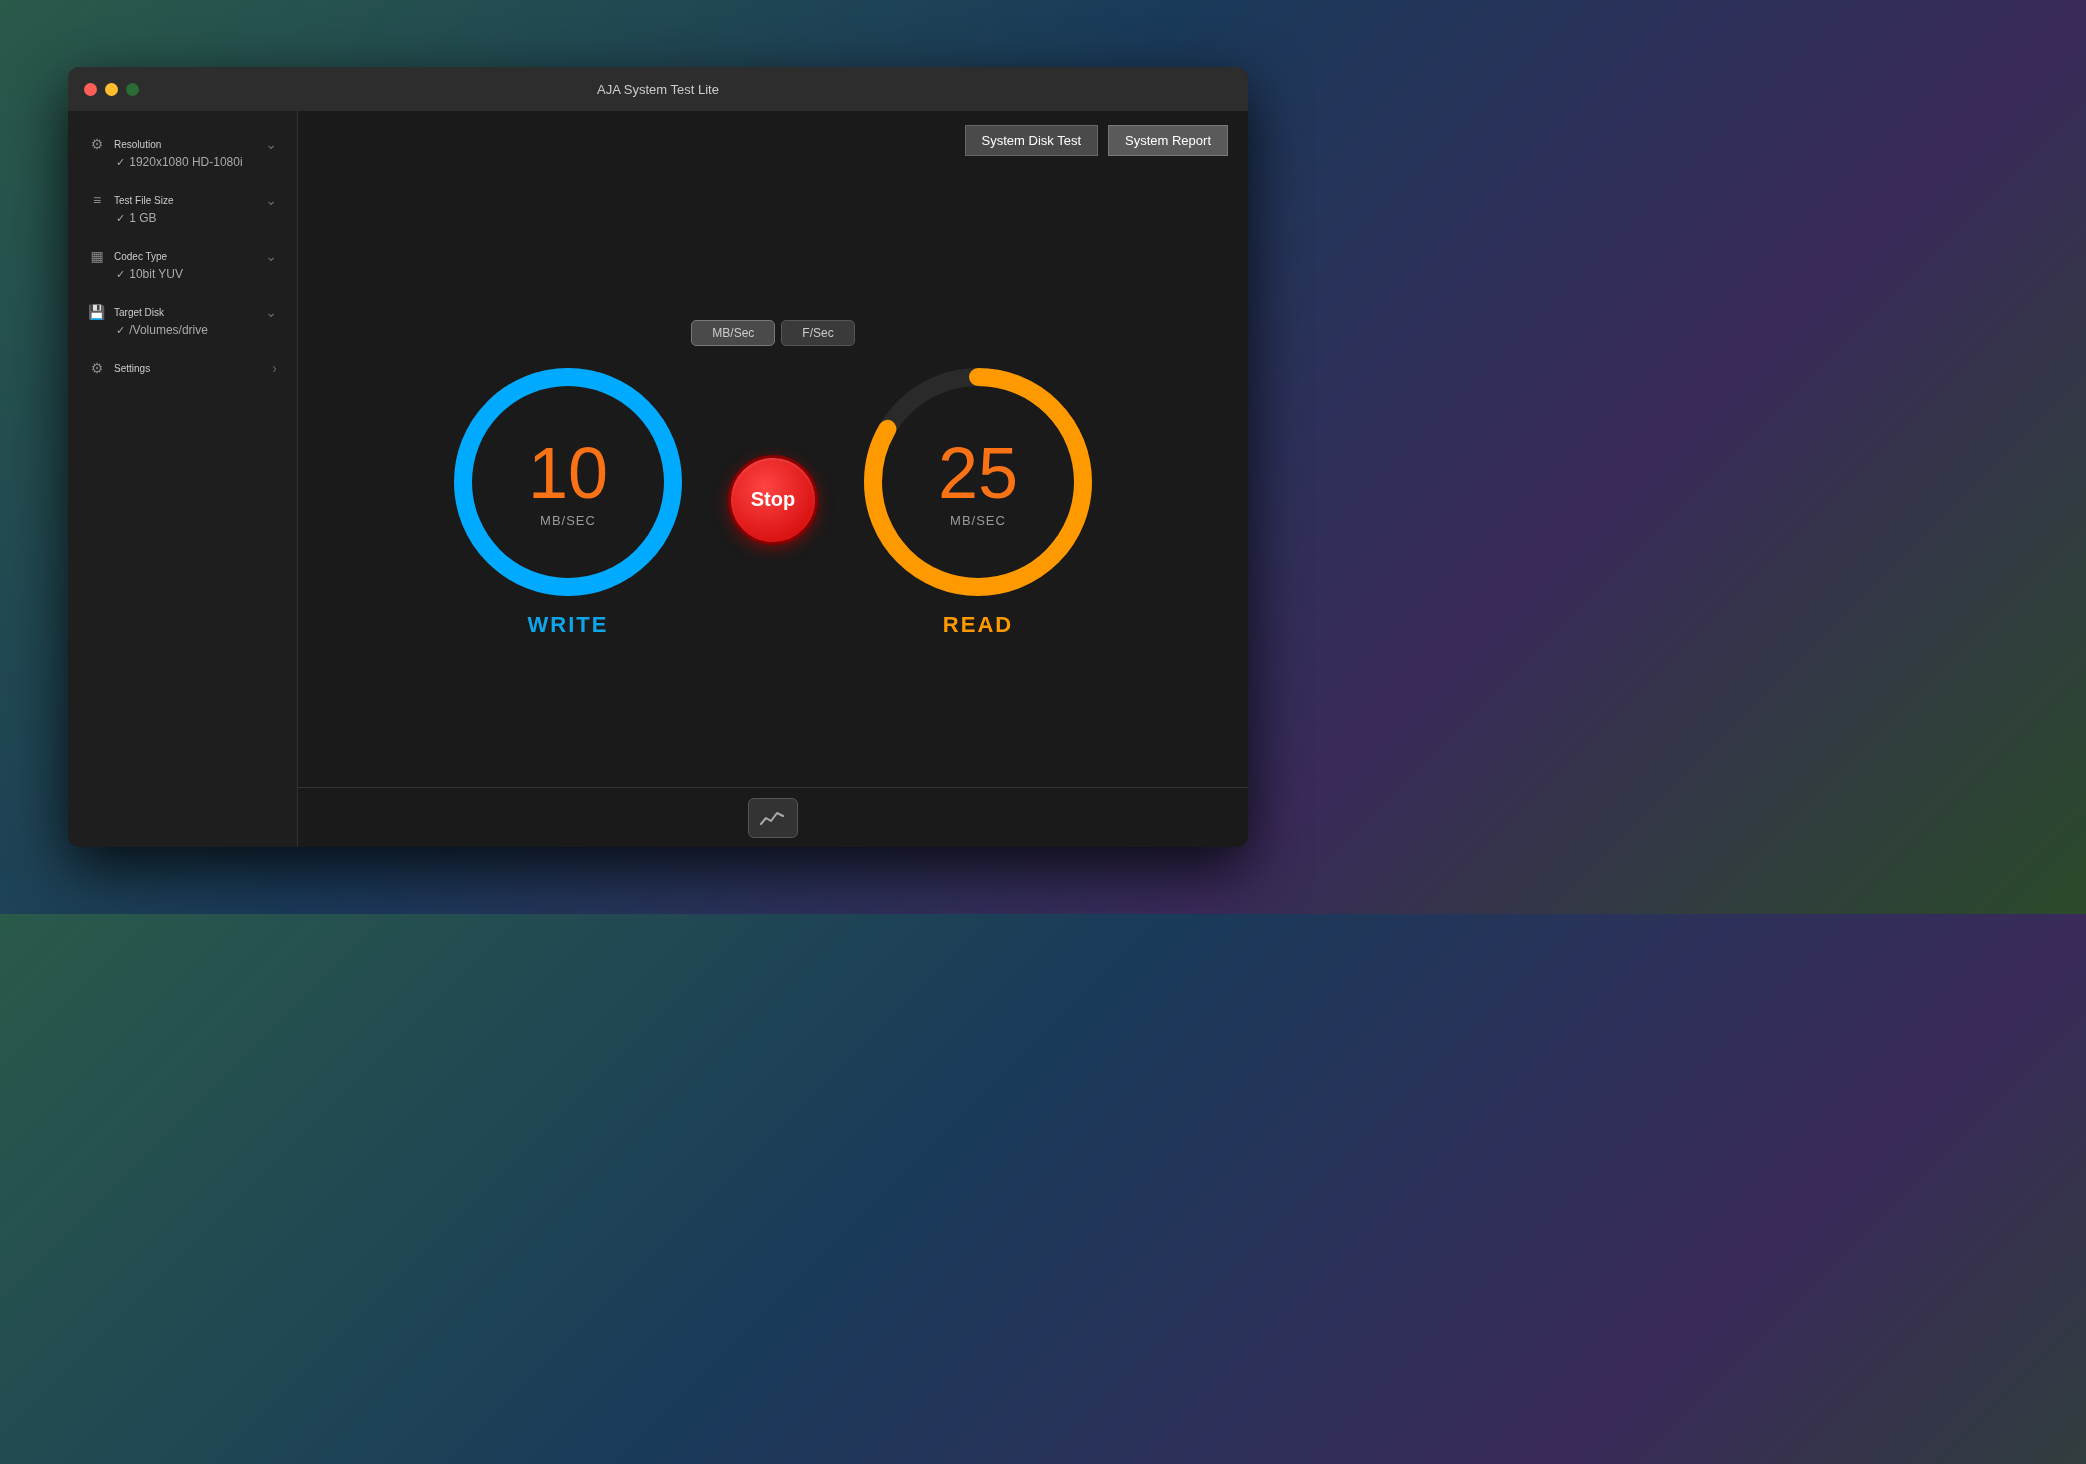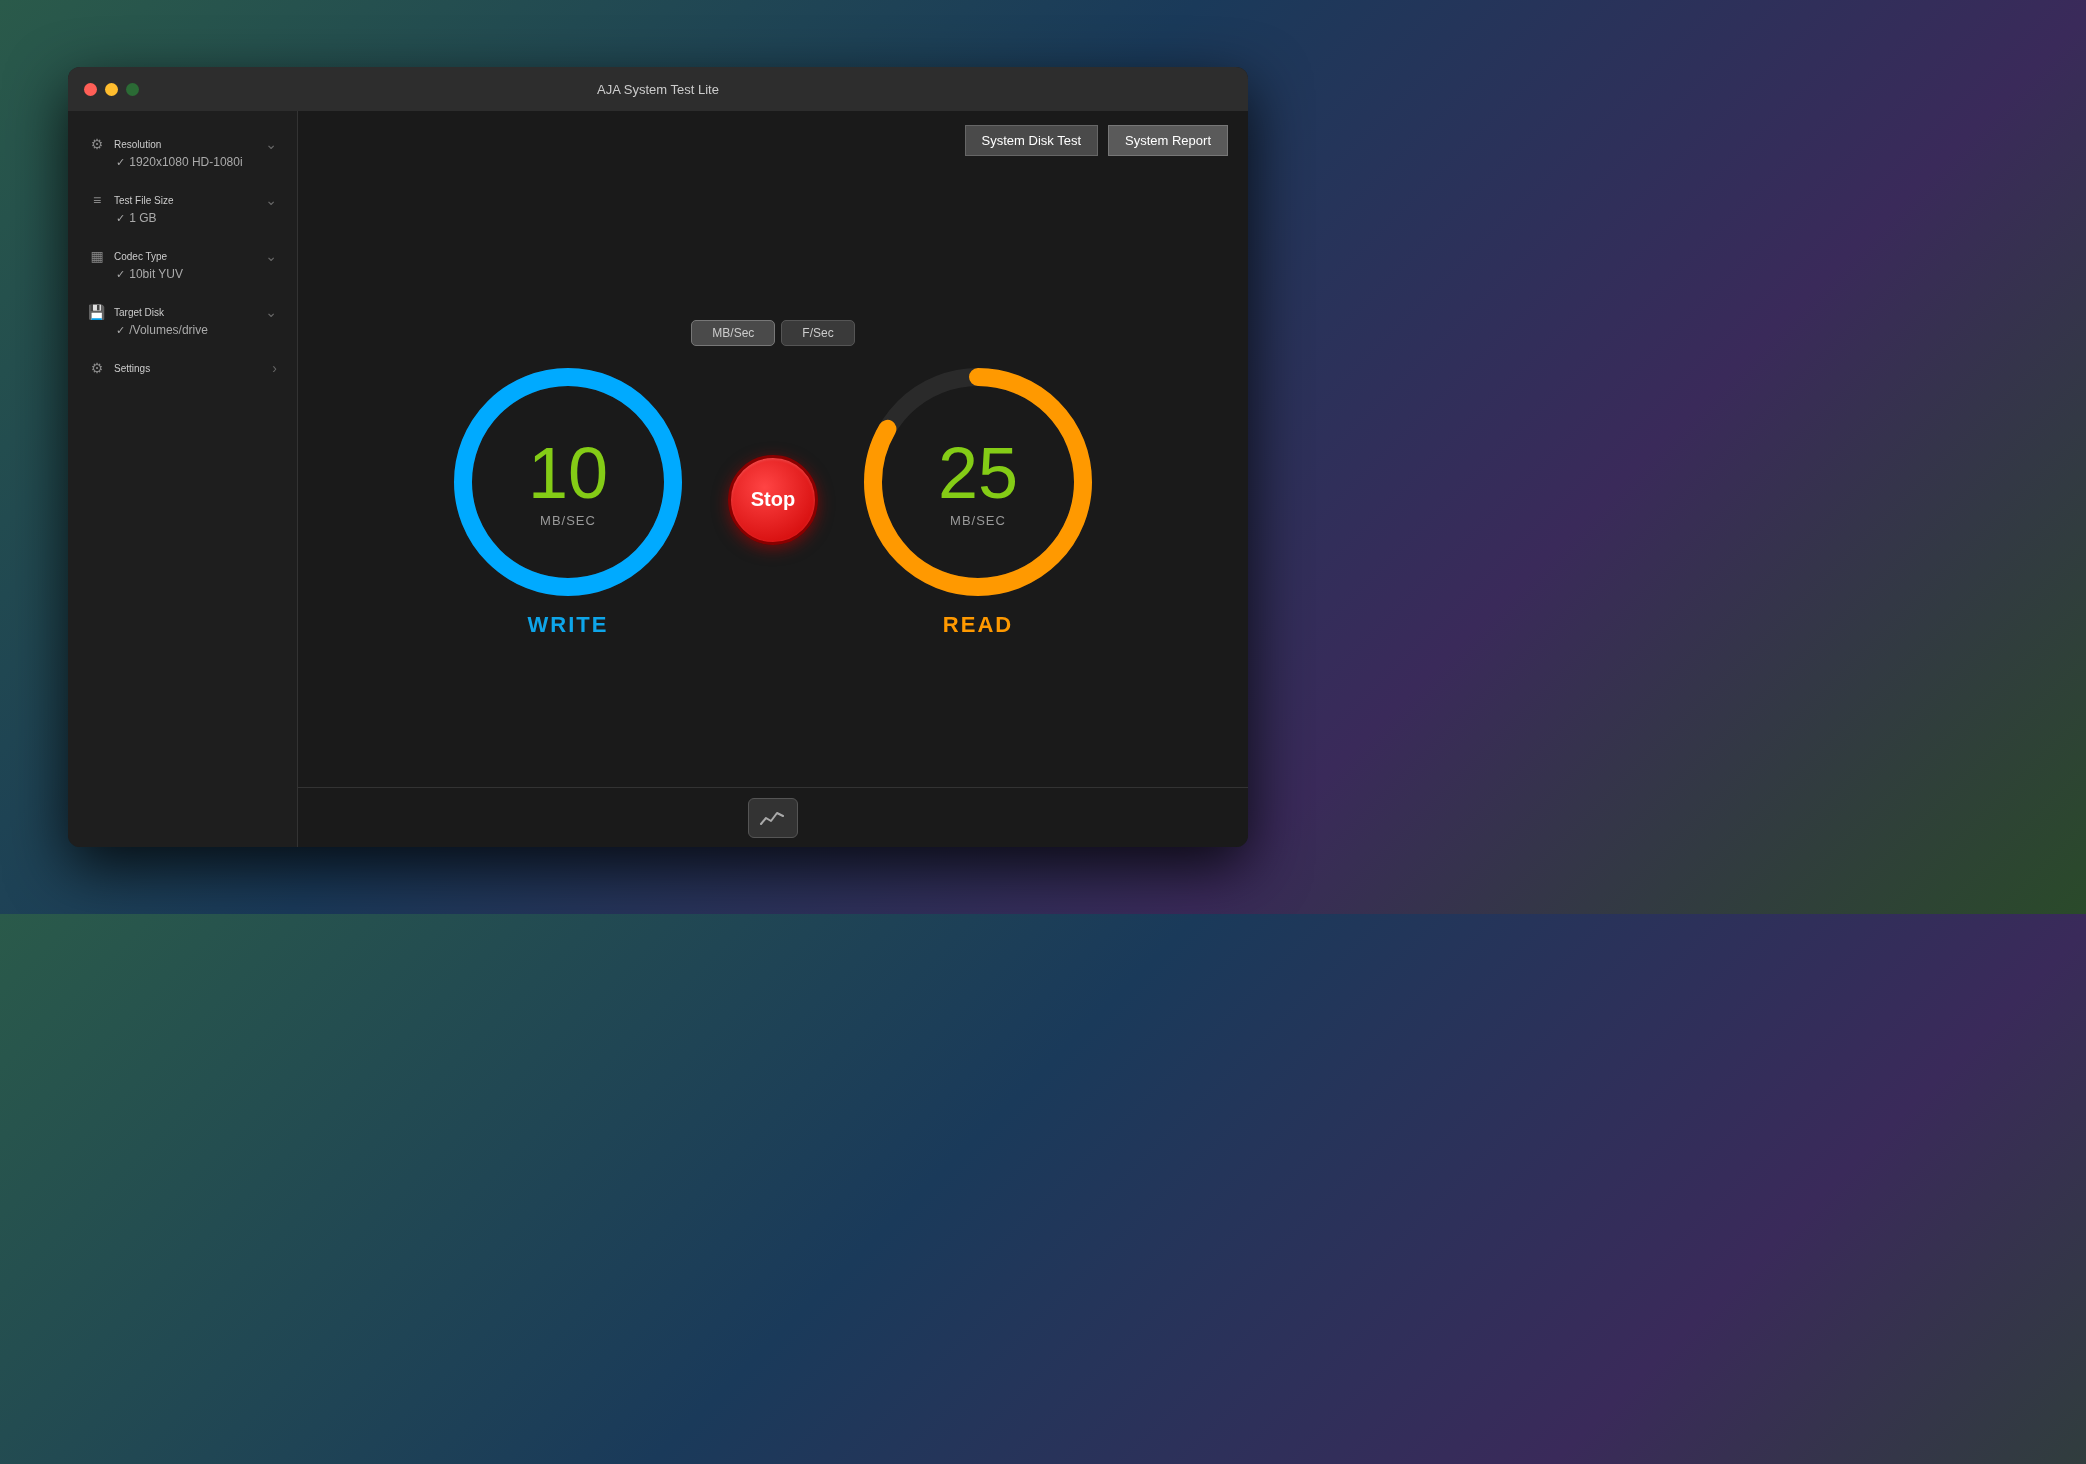--- a/index.html
+++ b/index.html
@@ -254,21 +254,21 @@
       position: absolute;
       top: 50%;
       left: 50%;
       transform: translate(-50%, -50%);
       text-align: center;
     }
 
     .gauge-value {
       font-size: 72px;
       font-weight: 300;
-      color: #84cc16;
+      color: #f97316;
       line-height: 1;
     }
 
     .gauge-unit {
       font-size: 13px;
       color: #999;
       letter-spacing: 1px;
       margin-top: 4px;
     }
 

